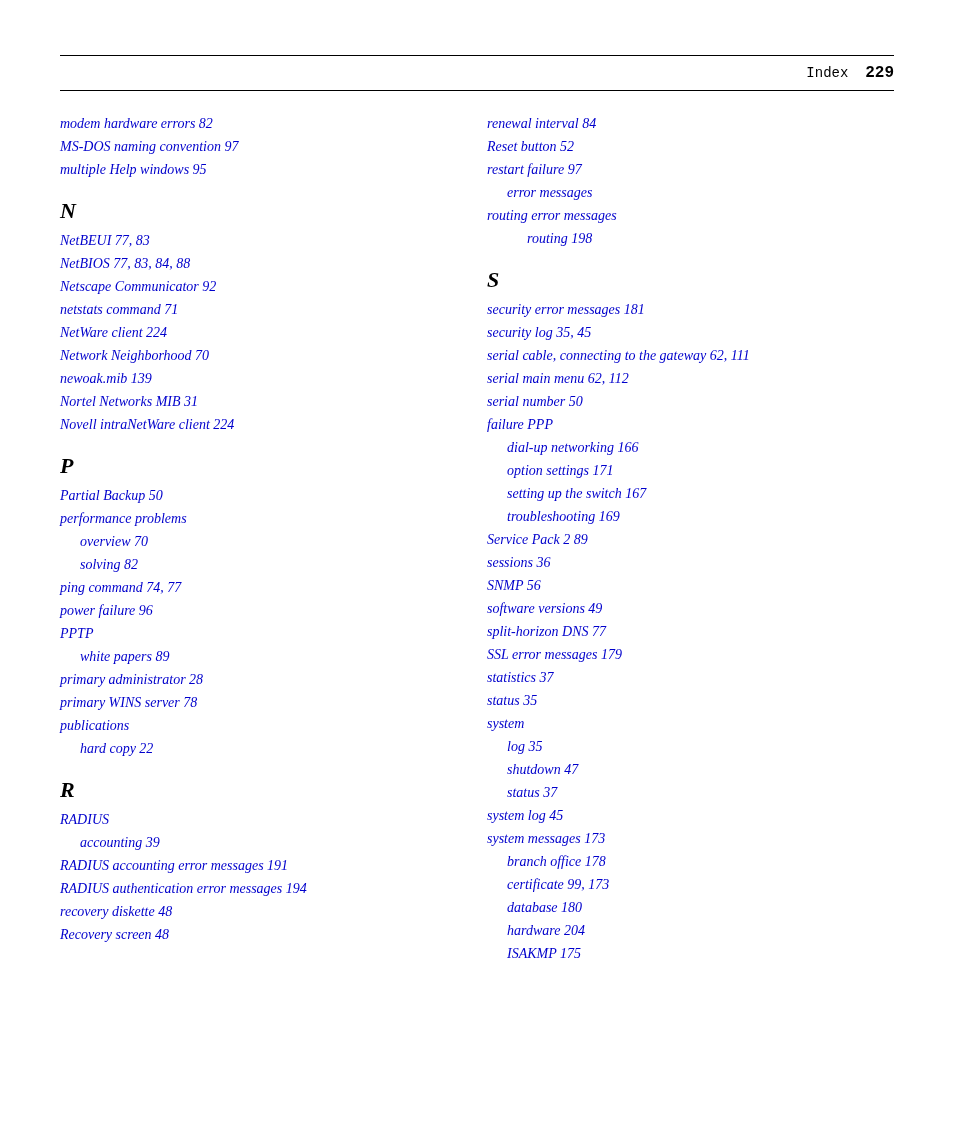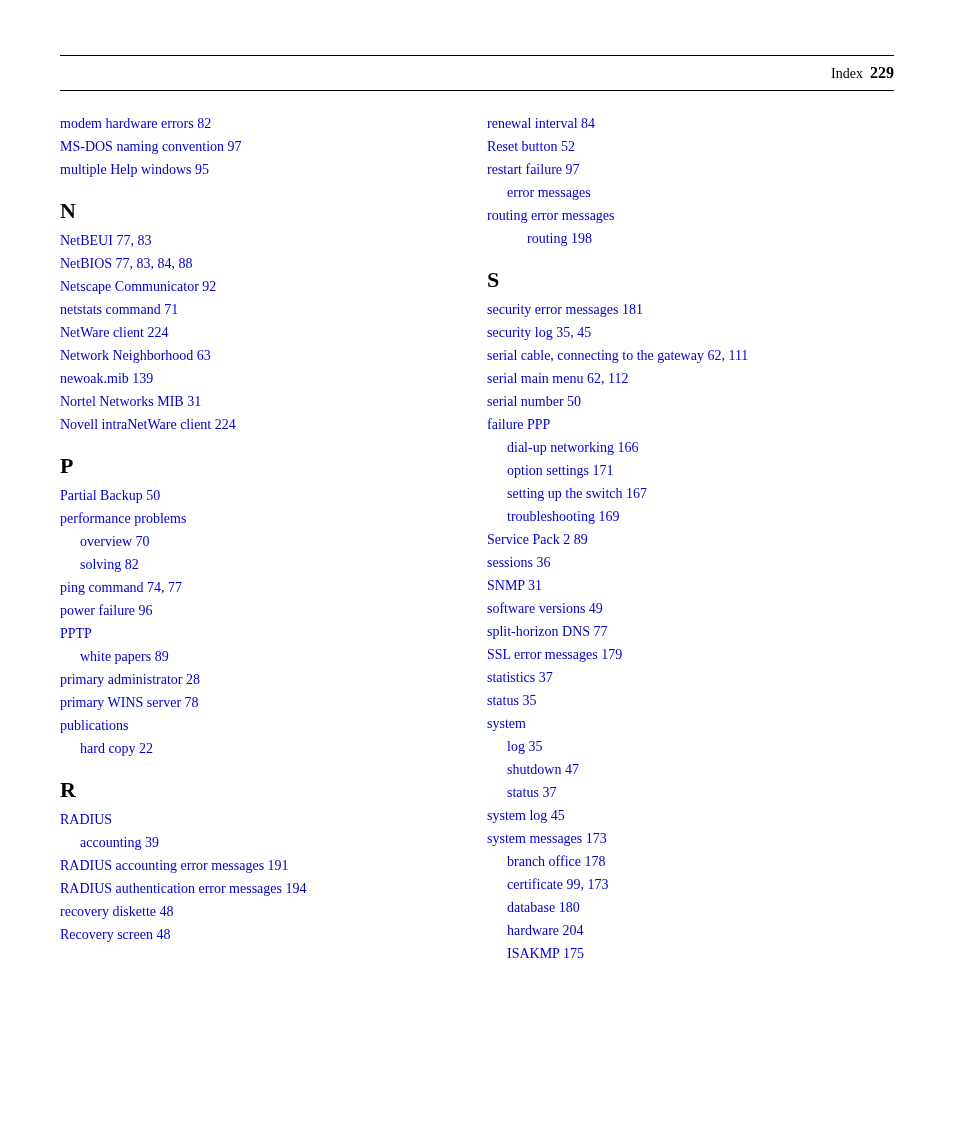--- a/index.html
+++ b/index.html
@@ -20,37 +20,39 @@
     }
     .top-rule {
       border-top: 1.5px solid #000;
       margin: 0 60px;
       margin-top: 55px;
     }
     .header {
       display: flex;
       justify-content: flex-end;
       padding: 8px 60px 8px 48px;
+      font-family: Liberation Mono, monospace;
     }
     .header-text {
       font-size: 14px;
       color: #000;
     }
     .header-text .page-num {
       font-weight: bold;
       font-size: 16px;
     }
     .header-rule {
       border-top: 1.5px solid #000;
       margin: 0 60px;
     }
     .content {
       display: flex;
       padding: 20px 60px 20px 60px;
       gap: 20px;
+      font-style: italic;
     }
     .col {
       flex: 1;
     }
     a, .link {
       color: #0000cc;
       text-decoration: none;
     }
     .section-letter {
       font-size: 22px;
@@ -95,21 +97,21 @@
       <div class="index-entry">
         <a class="link">multiple Help windows   95</a>
       </div>
 
       <div class="section-letter">N</div>
       <div class="index-entry"><a class="link">NetBEUI   77, 83</a></div>
       <div class="index-entry"><a class="link">NetBIOS   77, 83, 84, 88</a></div>
       <div class="index-entry"><a class="link">Netscape Communicator   92</a></div>
       <div class="index-entry"><a class="link">netstats command   71</a></div>
       <div class="index-entry"><a class="link">NetWare client   224</a></div>
-      <div class="index-entry"><a class="link">Network Neighborhood   63</a></div>
+      <div class="index-entry"><a class="link">Network Neighborhood   70</a></div>
       <div class="index-entry"><a class="link">newoak.mib   139</a></div>
       <div class="index-entry"><a class="link">Nortel Networks MIB   31</a></div>
       <div class="index-entry"><a class="link">Novell intraNetWare client   224</a></div>
 
       <div class="section-letter">P</div>
       <div class="index-entry"><a class="link">Partial Backup   50</a></div>
       <div class="index-entry"><a class="link">performance problems</a></div>
       <div class="index-entry indent1"><a class="link">overview   70</a></div>
       <div class="index-entry indent1"><a class="link">solving   82</a></div>
       <div class="index-entry"><a class="link">ping command   74, 77</a></div>
@@ -145,21 +147,21 @@
       <div class="index-entry"><a class="link">serial cable, connecting to the gateway   62, 111</a></div>
       <div class="index-entry"><a class="link">serial main menu   62, 112</a></div>
       <div class="index-entry"><a class="link">serial number   50</a></div>
       <div class="index-entry"><a class="link">failure PPP</a></div>
       <div class="index-entry indent1"><a class="link">dial-up networking   166</a></div>
       <div class="index-entry indent1"><a class="link">option settings   171</a></div>
       <div class="index-entry indent1"><a class="link">setting up the switch   167</a></div>
       <div class="index-entry indent1"><a class="link">troubleshooting   169</a></div>
       <div class="index-entry"><a class="link">Service Pack 2   89</a></div>
       <div class="index-entry"><a class="link">sessions   36</a></div>
-      <div class="index-entry"><a class="link">SNMP   31</a></div>
+      <div class="index-entry"><a class="link">SNMP   56</a></div>
       <div class="index-entry"><a class="link">software versions   49</a></div>
       <div class="index-entry"><a class="link">split-horizon DNS   77</a></div>
       <div class="index-entry"><a class="link">SSL error messages   179</a></div>
       <div class="index-entry"><a class="link">statistics   37</a></div>
       <div class="index-entry"><a class="link">status   35</a></div>
       <div class="index-entry"><a class="link">system</a></div>
       <div class="index-entry indent1"><a class="link">log   35</a></div>
       <div class="index-entry indent1"><a class="link">shutdown   47</a></div>
       <div class="index-entry indent1"><a class="link">status   37</a></div>
       <div class="index-entry"><a class="link">system log   45</a></div>

